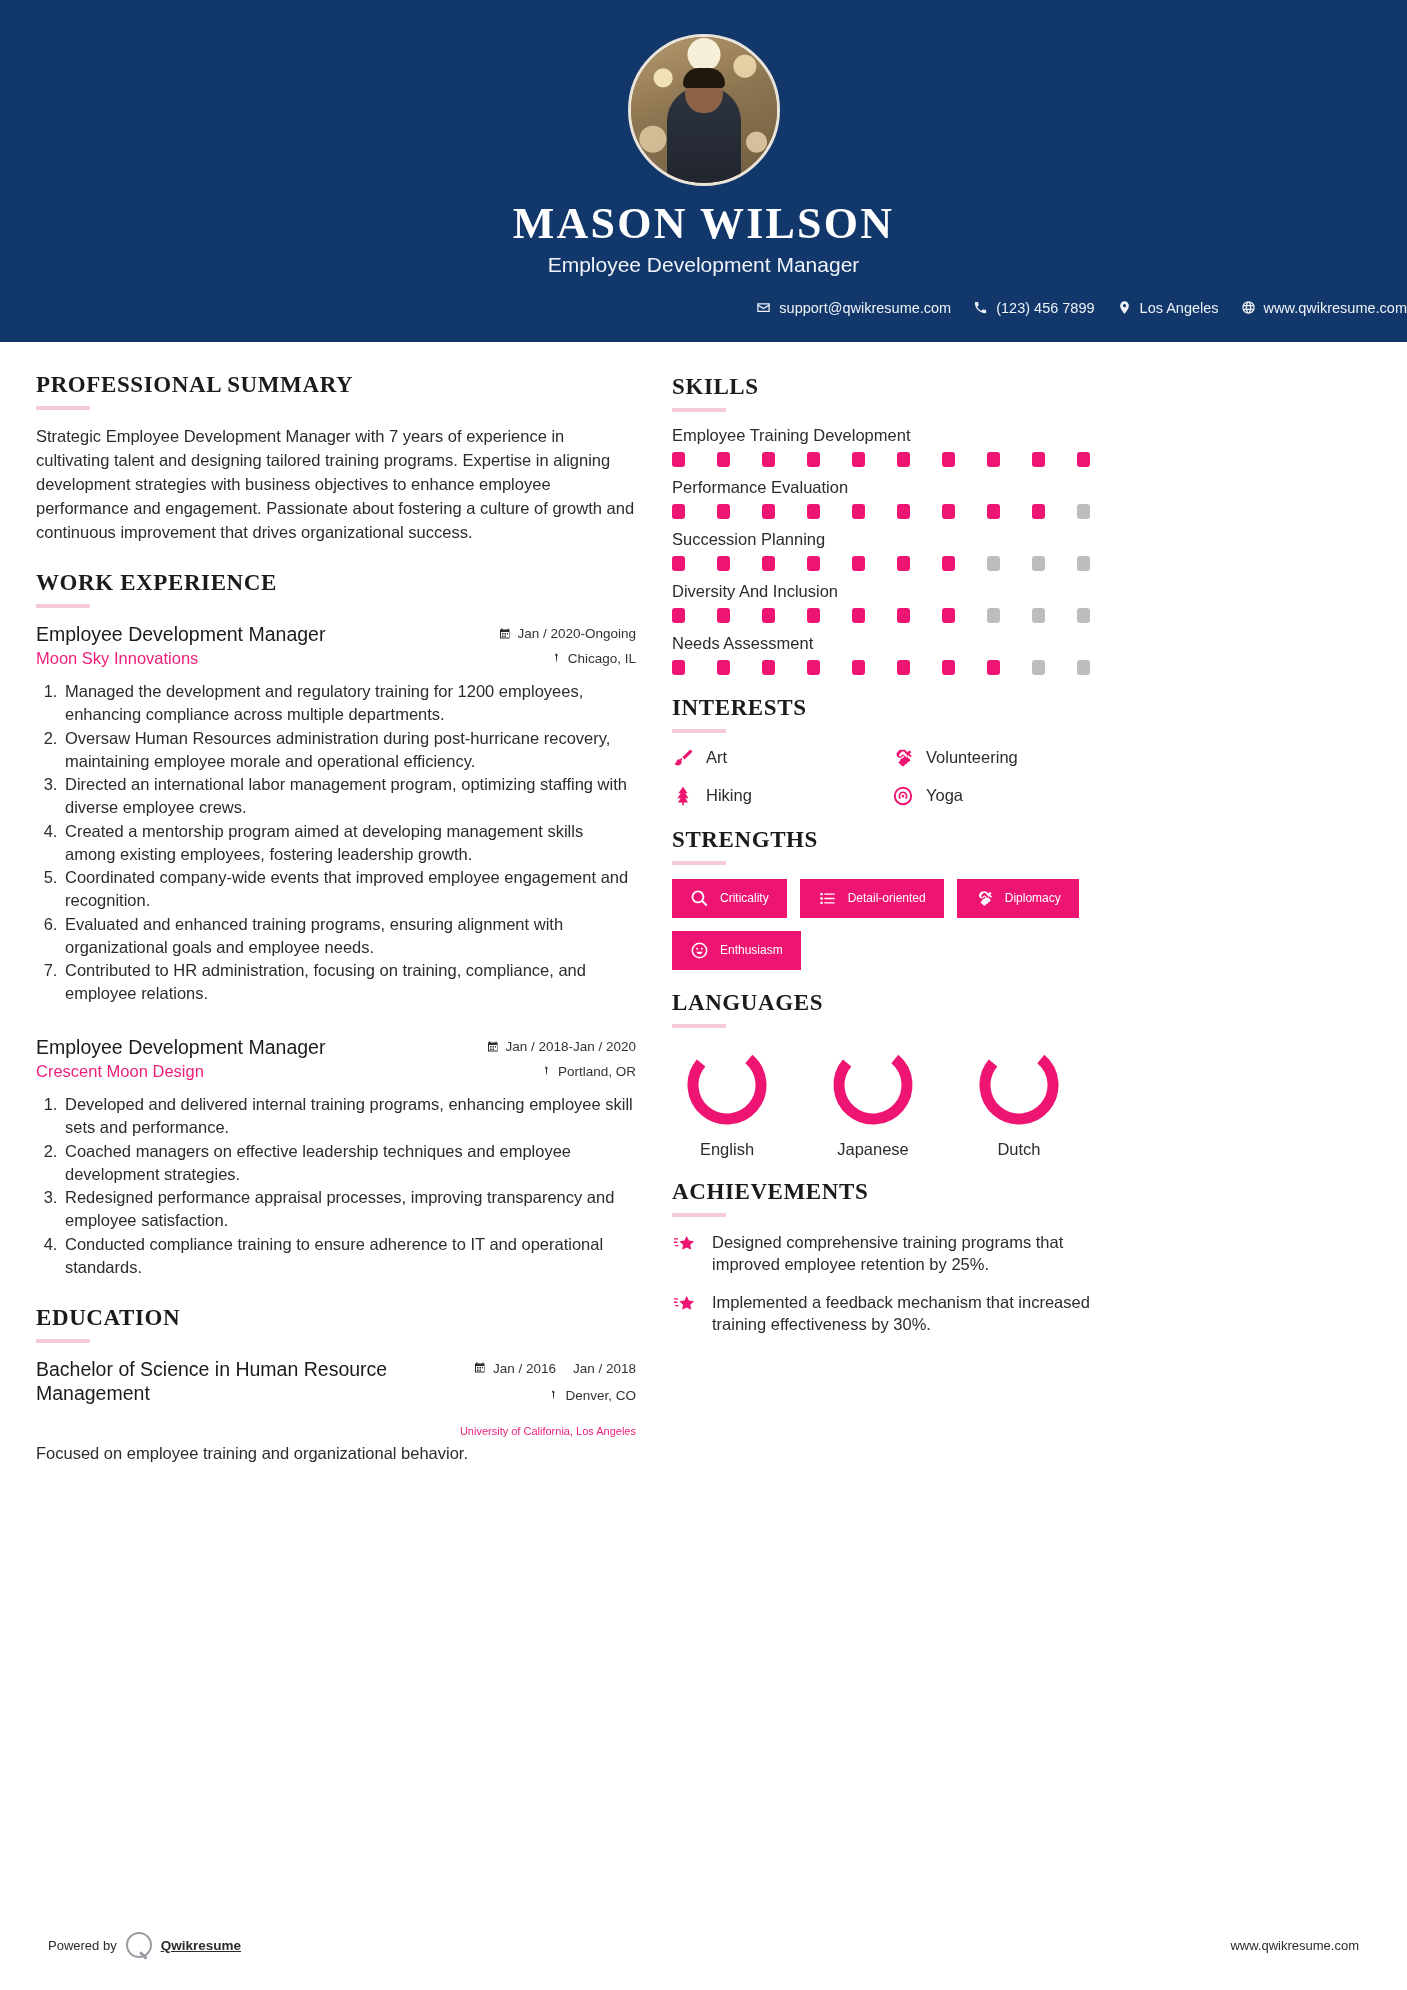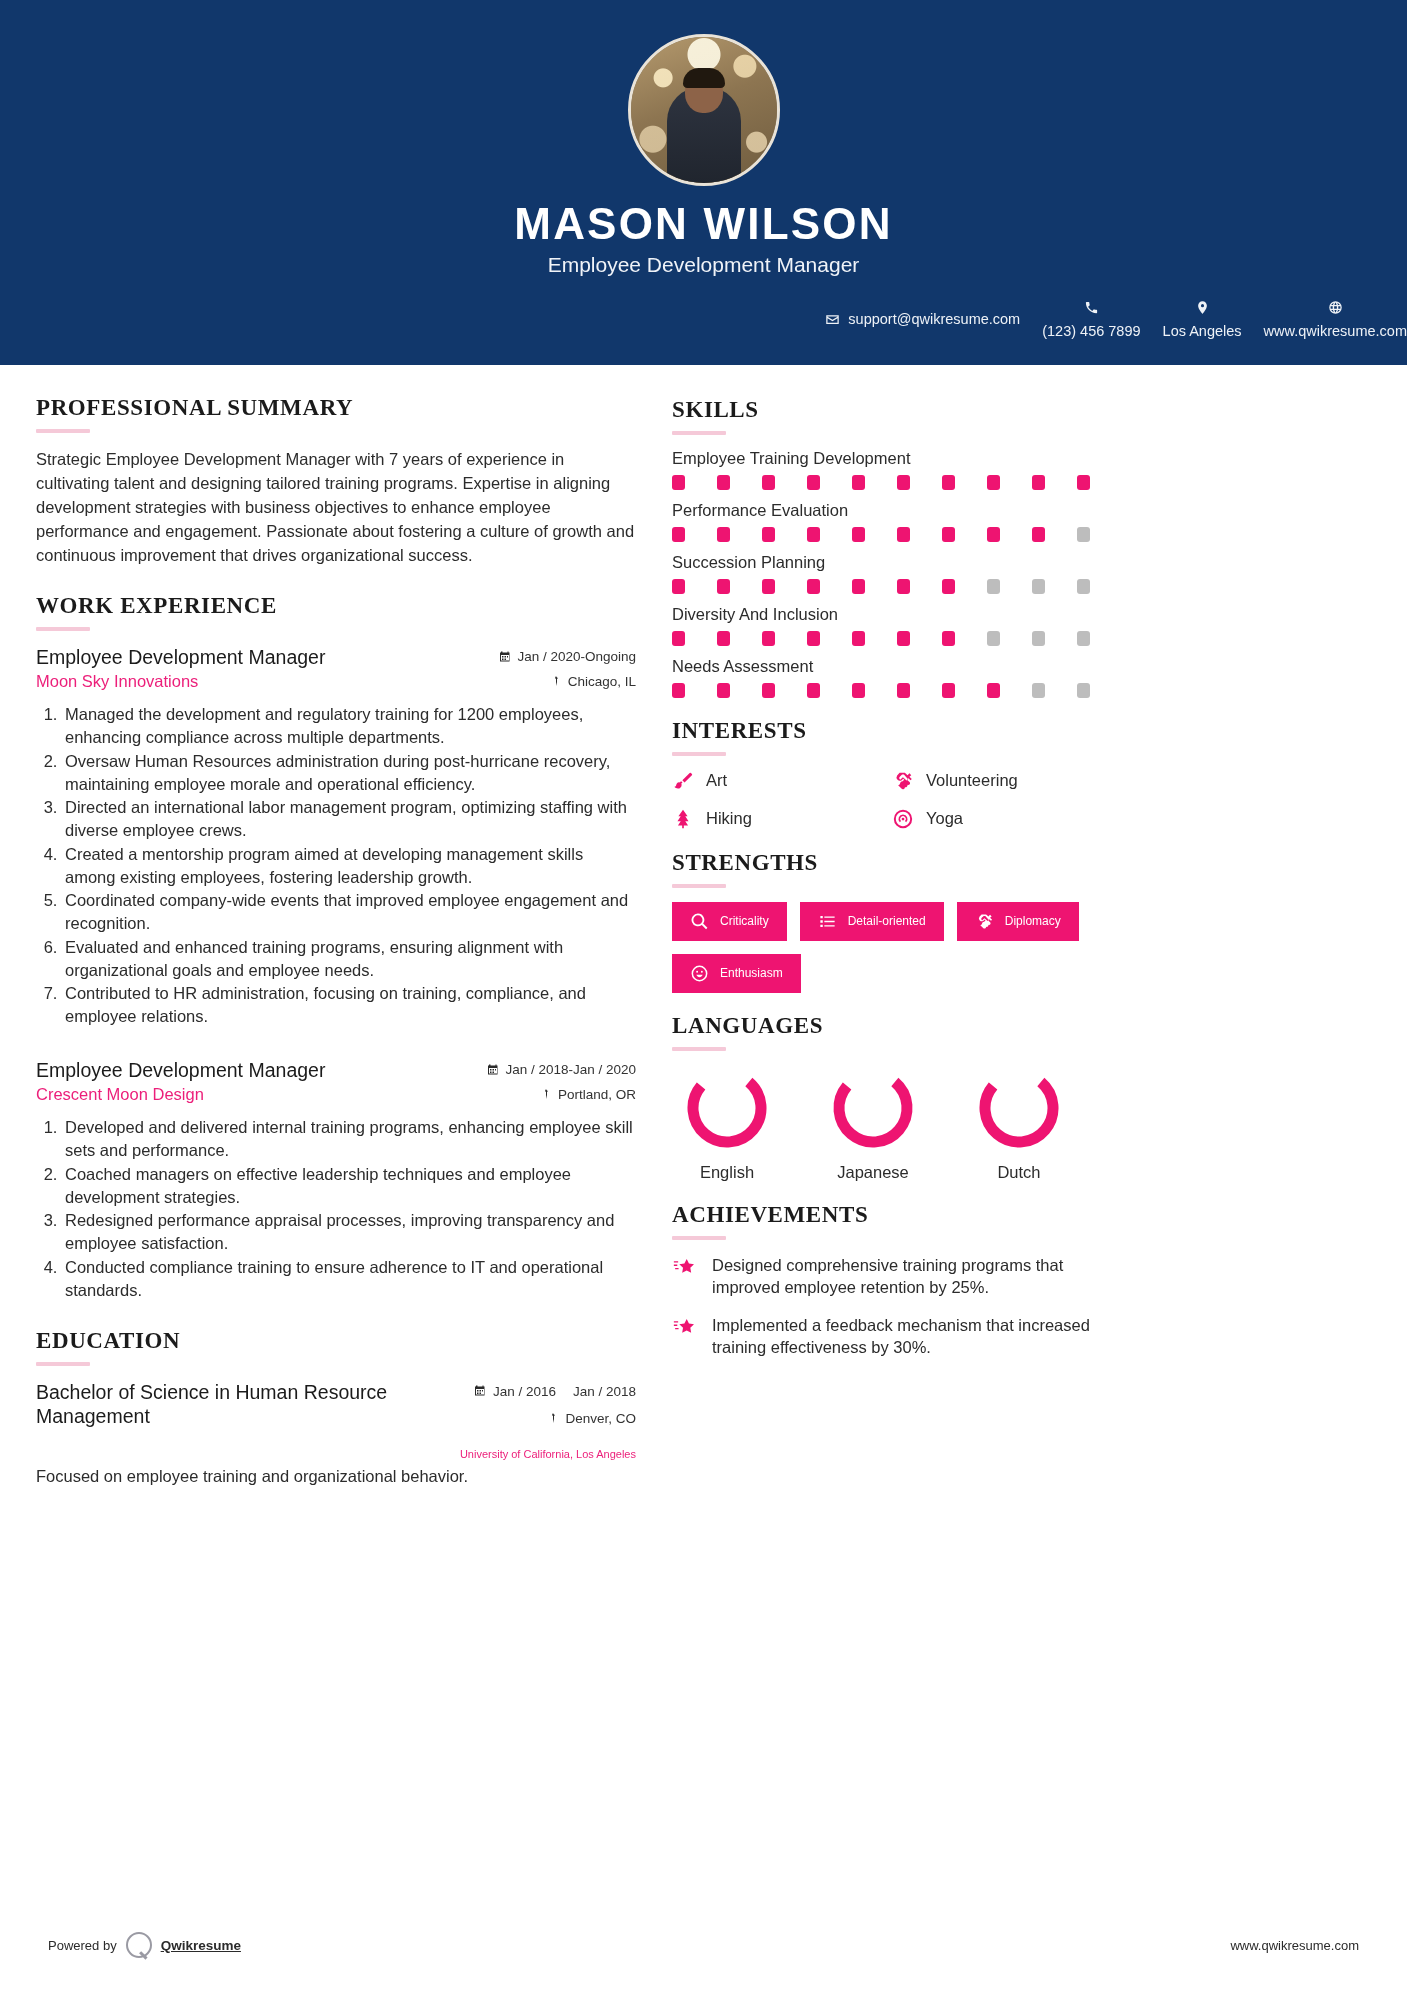--- a/index.html
+++ b/index.html
@@ -60,21 +60,21 @@
   }
   .avatar .hair {
     position: absolute;
     left: 50%; top: 31px;
     transform: translateX(-50%);
     width: 42px; height: 20px;
     background: #20180f;
     border-radius: 22px 22px 6px 6px;
   }
   .name {
-    font-family: Liberation Sans, sans-serif;
+    font-family: Liberation Serif, serif;
     font-weight: bold;
     font-size: 44px;
     letter-spacing: 2.2px;
     color: #ffffff;
     line-height: 1.08;
   }
   .role {
     font-size: 21px;
     color: #f0f3f8;
     margin-top: 5px;
@@ -83,21 +83,21 @@
   .contact {
     margin-top: 23px;
     display: flex;
     justify-content: flex-end;
     align-items: center;
     gap: 13px;
     color: #eef2f7;
     font-size: 14.5px;
   }
   .contact .citem { display: flex; align-items: center; gap: 8px; }
-  .contact .citem + .citem { margin-left: 9px; flex-direction: column; }
+  .contact .citem + .citem { margin-left: 9px; }
   .cicon { display: inline-flex; width: 15px; height: 15px; align-items: center; justify-content: center; }
   .cicon svg { width: 100%; height: 100%; fill: #eef2f7; }
 
   
   .body {
     display: flex;
     padding: 30px 36px 0 36px;
     gap: 36px;
   }
   .col-left { width: 600px; flex: none; }

